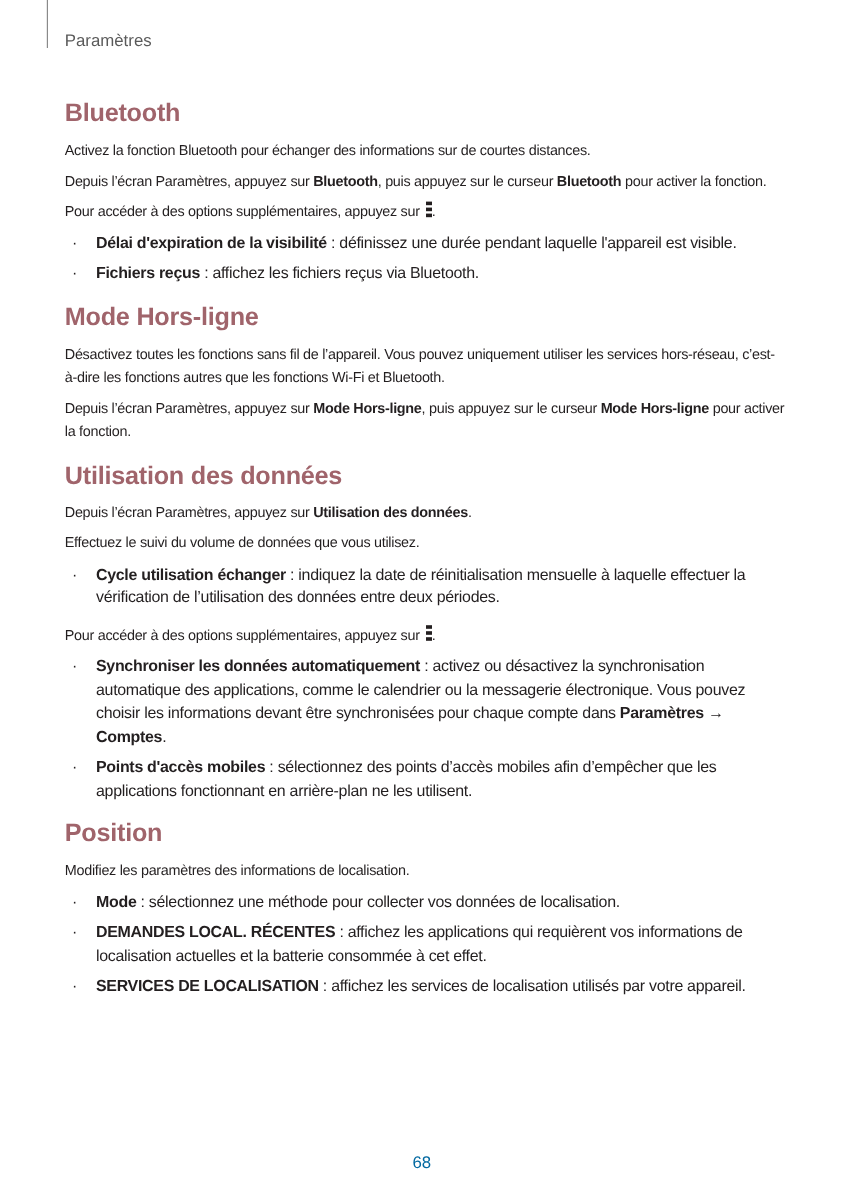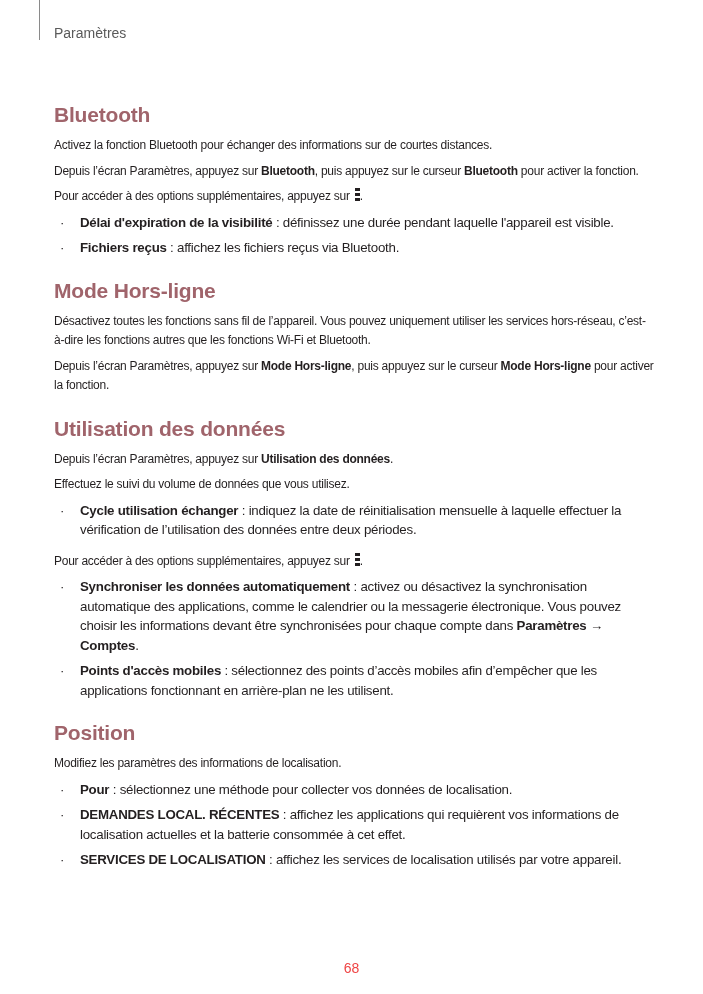--- a/index.html
+++ b/index.html
@@ -7,24 +7,24 @@
     font-family: "Liberation Sans", sans-serif; color: #231f20; }
   .vline { position: absolute; left: 39px; top: 0; width: 1px; height: 40px; background: #8a8a8a; }
   .running-head { position: absolute; left: 54px; top: 25px; font-size: 14px; color: #5a5a5a; }
   .content { position: absolute; left: 54px; top: 82px; width: 600px; }
   h2 { color: #a0646b; font-size: 21px; font-weight: bold; margin: 0 0 8px 0; line-height: 26px; letter-spacing: -0.2px; }
   p { margin: 0 0 6px 0; font-size: 12px; line-height: 19.5px; letter-spacing: -0.25px; }
   ul { list-style: none; margin: 0 0 6px 0; padding: 0; }
   li { position: relative; padding-left: 26px; font-size: 13.3px; line-height: 19.5px; margin-bottom: 6px; letter-spacing: -0.25px; }
   li .bullet { position: absolute; left: 6px; top: 0; }
   b { font-weight: bold; }
-  .section { margin-bottom: 14px; margin-top: 20px; }
+  .section { margin-bottom: 14px; }
   .more-icon { display: inline-block; width: 5px; height: 14px; vertical-align: -2px; margin-left: 2px; position: relative; }
   .more-icon i { position: absolute; left: 0; width: 5px; height: 3px; background: #231f20; }
-  .page-number { position: absolute; left: 0; width: 703px; top: 960px; text-align: center; font-size: 14px; color: #ef4444; }
+  .page-number { position: absolute; left: 0; width: 703px; top: 960px; text-align: center; font-size: 14px; color: #0369a1; }
   .gap { height: 6px; }
 </style>
 </head>
 <body>
 
 <div class="vline"></div>
 <div class="running-head">Paramètres</div>
 
 <div class="content">
 
@@ -57,20 +57,20 @@
     <ul>
       <li><span class="bullet">·</span><b>Synchroniser les données automatiquement</b><span> : activez ou désactivez la synchronisation automatique des applications, comme le calendrier ou la messagerie électronique. Vous pouvez choisir les informations devant être synchronisées pour chaque compte dans </span><b>Paramètres</b><span> → </span><b>Comptes</b><span>.</span></li>
       <li><span class="bullet">·</span><b>Points d'accès mobiles</b><span> : sélectionnez des points d’accès mobiles afin d’empêcher que les applications fonctionnant en arrière-plan ne les utilisent.</span></li>
     </ul>
   </div>
 
   <div class="section">
     <h2>Position</h2>
     <p>Modifiez les paramètres des informations de localisation.</p>
     <ul>
-      <li><span class="bullet">·</span><b>Pour</b><span> : sélectionnez une méthode pour collecter vos données de localisation.</span></li>
+      <li><span class="bullet">·</span><b>Mode</b><span> : sélectionnez une méthode pour collecter vos données de localisation.</span></li>
       <li><span class="bullet">·</span><b>DEMANDES LOCAL. RÉCENTES</b><span> : affichez les applications qui requièrent vos informations de localisation actuelles et la batterie consommée à cet effet.</span></li>
       <li><span class="bullet">·</span><b>SERVICES DE LOCALISATION</b><span> : affichez les services de localisation utilisés par votre appareil.</span></li>
     </ul>
   </div>
 </div>
 
 <div class="page-number">68</div>
 
 </body></html>

